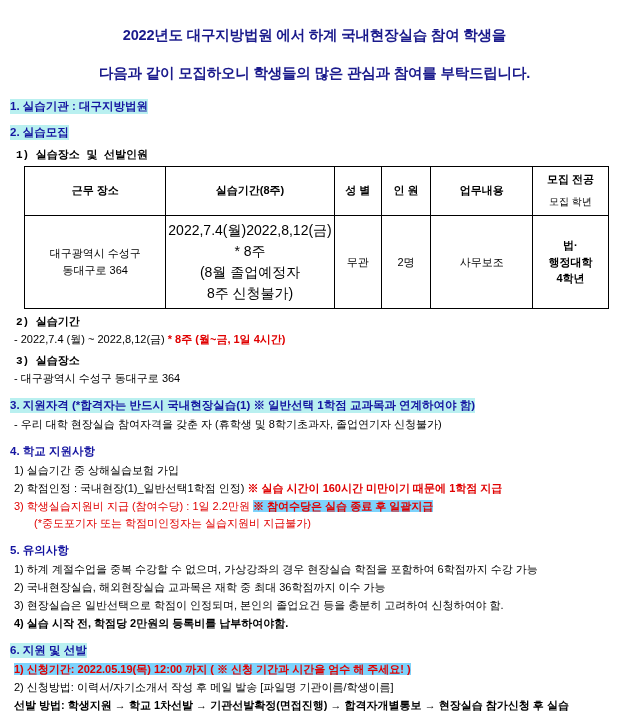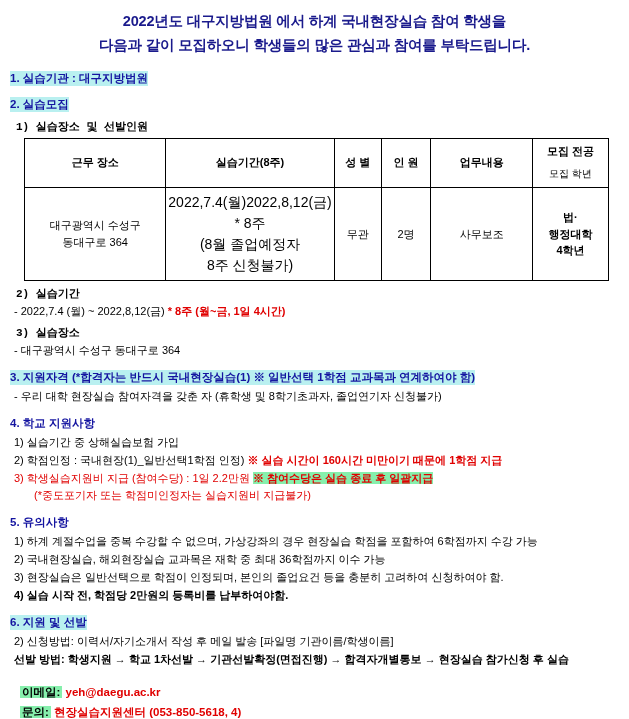--- a/index.html
+++ b/index.html
@@ -26,37 +26,38 @@
     text-align: center;
     padding-top: 10px;
     padding-bottom: 4px;
   }
   .title-line {
     font-size: 14.5px;
     font-weight: bold;
     color: #1a1a8c;
     line-height: 1.65;
     letter-spacing: -0.2px;
+    margin-top: 14px;
   }
   .content {
     padding: 0 10px 0 10px;
   }
   .sec-head {
     font-weight: bold;
     font-size: 11.5px;
     color: #1414a0;
     margin-top: 9px;
     margin-bottom: 2px;
     display: inline-block;
   }
   .hl-cyan {
     background: #b9f0f0;
   }
   .hl-yellow {
-    background: #86efac;
+    background: #7dd3fc;
   }
   .sub-head {
     font-weight: bold;
     font-size: 11px;
     margin: 5px 0 3px 6px;
     color: #000;
     font-family: Liberation Mono, monospace;
   }
   .line {
     font-size: 11px;
@@ -209,20 +210,23 @@
       <span class="sec-head">5. 유의사항</span>
     </div>
     <div class="line">1) 하계 계절수업을 중복 수강할 수 없으며, 가상강좌의 경우 현장실습 학점을 포함하여 6학점까지 수강 가능</div>
     <div class="line">2) 국내현장실습, 해외현장실습 교과목은 재학 중 최대 36학점까지 이수 가능</div>
     <div class="line">3) 현장실습은 일반선택으로 학점이 인정되며, 본인의 졸업요건 등을 충분히 고려하여 신청하여야 함.</div>
     <div class="line bold">4) 실습 시작 전, 학점당 2만원의 등록비를 납부하여야함.</div>
 
     <div>
       <span class="sec-head hl-cyan">6. 지원 및 선발</span>
     </div>
+    <div class="line">
+      <span class="red-b hl-yellow">1) 신청기간: 2022.05.19(목) 12:00 까지 ( ※ 신청 기간과 시간을 엄수 해 주세요! )</span>
+    </div>
     <div class="line">2) 신청방법: 이력서/자기소개서 작성 후 메일 발송  [파일명 기관이름/학생이름]</div>
     <div class="line bold">선발 방법: 학생지원 → 학교 1차선발 → 기관선발확정(면접진행) → 합격자개별통보 → 현장실습 참가신청 후 실습</div>
 
     <div class="footer-box">
       <div>
         <span class="hl-yellow">이메일:</span>
         <span class="red-b">yeh@daegu.ac.kr</span>
       </div>
       <div>
         <span class="hl-yellow">문의:</span>

